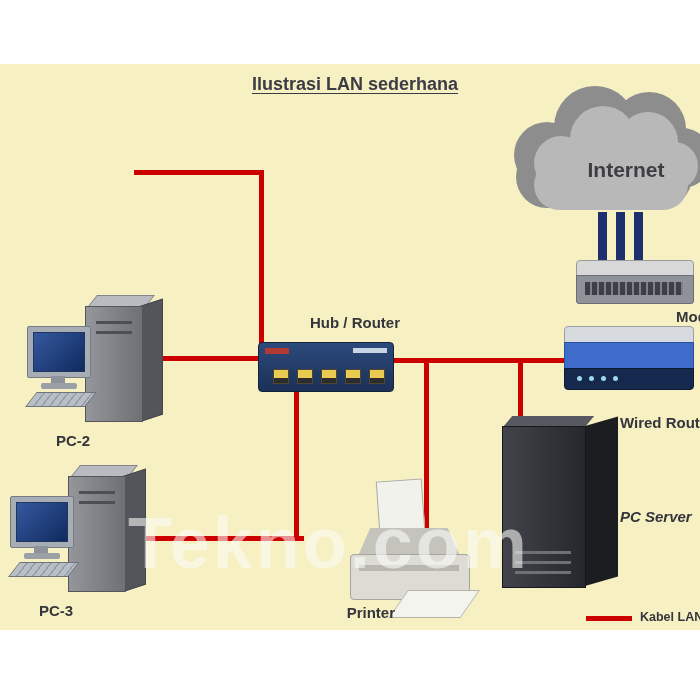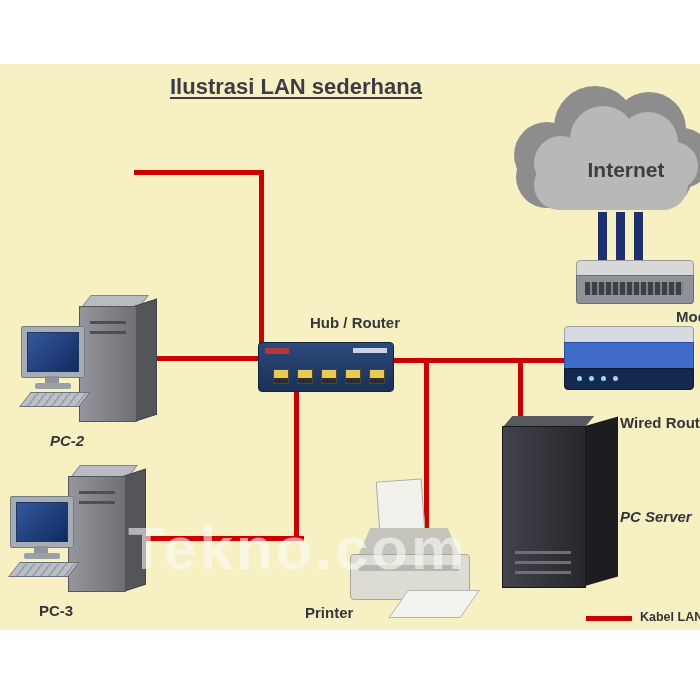--- a/index.html
+++ b/index.html
@@ -8,22 +8,22 @@
     background:#ffffff;
     font-family:"Liberation Sans", sans-serif;
   }
   .diagram{
     position:absolute;left:0;top:64px;width:700px;height:566px;
     background:var(--bg,#f6f0c2);overflow:hidden;
   }
   .abs{position:absolute;}
   
   .title{
-    left:170px;top:10px;width:370px;
-    font-size:22px;font-weight:bold;color:#3c3c46;
+    left:170px;top:10px;width:370px;text-align:center;
+    font-size:18px;font-weight:bold;color:#3c3c46;
     text-decoration:underline;text-underline-offset:3px;
     z-index:4;
   }
   
   .lbl{font-size:15px;font-weight:bold;color:#35353c;z-index:3;white-space:nowrap;}
   
   .cable{background:var(--cable,#cc0000);z-index:2;}
   .uplink{background:var(--uplink,#1e2f6e);z-index:2;}
   
   .pc{width:146px;height:170px;z-index:3;}
@@ -95,22 +95,22 @@
     border:1px solid #a5a59d;border-radius:4px;}
   .prn-strip{left:8px;top:10px;width:100px;height:6px;background:#b8b8b0;}
   .prn-out{left:58px;top:110px;width:70px;height:26px;background:#f4f4ee;
     border:1px solid #b5b5ad;transform:skewX(-35deg);transform-origin:top left;}
   
   .legend-line{left:586px;top:552px;width:46px;height:5px;}
   .legend-lbl{left:640px;top:546px;font-size:12.5px;}
   
   .watermark{
     left:128px;top:438px;z-index:6;pointer-events:none;
-    font-size:60px;font-weight:bold;letter-spacing:3px;
-    color:rgba(252,252,250,0.58);white-space:nowrap;margin-top:12px;
+    font-size:72px;font-weight:bold;letter-spacing:3px;
+    color:rgba(252,252,250,0.58);white-space:nowrap;
   }
 </style>
 </head>
 <body>
 
 <div class="diagram">
 
   <div class="abs title">Ilustrasi LAN sederhana</div>
 
   <div class="abs cable" style="left:134px;top:106px;width:130px;height:5px;"></div>
@@ -120,21 +120,21 @@
   <div class="abs cable" style="left:294px;top:300px;width:5px;height:177px;"></div>
   <div class="abs cable" style="left:386px;top:294px;width:186px;height:5px;"></div>
   <div class="abs cable" style="left:518px;top:294px;width:5px;height:70px;"></div>
   <div class="abs cable" style="left:424px;top:294px;width:5px;height:174px;"></div>
 
   <div class="abs uplink" style="left:598px;top:148px;width:9px;height:52px;"></div>
   <div class="abs uplink" style="left:616px;top:148px;width:9px;height:52px;"></div>
   <div class="abs uplink" style="left:634px;top:148px;width:9px;height:52px;"></div>
 
 
-  <div class="abs pc" style="left:17px;top:222px;font-style:italic;">
+  <div class="abs pc" style="left:23px;top:222px;">
     <div class="abs tw-t"></div>
     <div class="abs tw-s"></div>
     <div class="abs tw-f">
       <div class="abs tw-slot" style="top:14px;"></div>
       <div class="abs tw-slot" style="top:24px;"></div>
     </div>
     <div class="abs mon">
       <div class="abs scr"></div>
     </div>
     <div class="abs stand"></div>
@@ -216,20 +216,20 @@
   <div class="abs lbl" style="left:620px;top:444px;font-style:italic;">PC Server</div>
 
   <div class="abs printer">
     <div class="abs ppr"></div>
     <div class="abs prn-feed"></div>
     <div class="abs prn-body">
       <div class="abs prn-strip"></div>
     </div>
     <div class="abs prn-out"></div>
   </div>
-  <div class="abs lbl" style="left:305px;top:540px;width:90px;text-align:left;">Printer</div>
+  <div class="abs lbl" style="left:305px;top:540px;width:90px;text-align:right;">Printer</div>
 
   <div class="abs cable legend-line"></div>
   <div class="abs lbl legend-lbl">Kabel LAN</div>
 
   <div class="abs watermark">Tekno.com</div>
 
 </div>
 
 </body></html>

